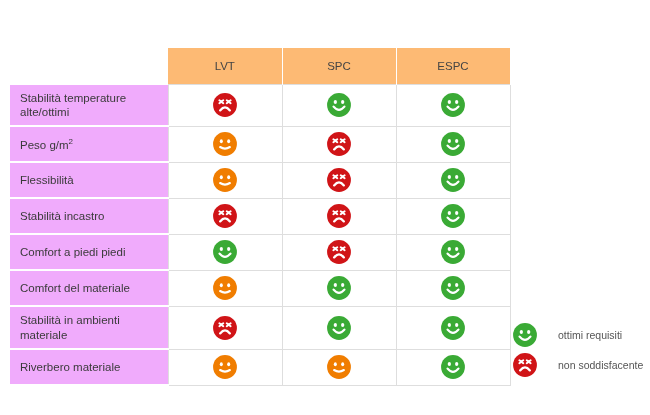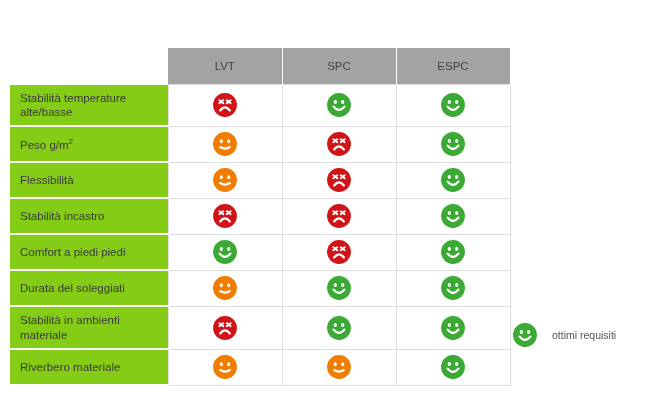--- a/index.html
+++ b/index.html
@@ -21,36 +21,36 @@
     left: 10px;
     top: 48px;
     border-collapse: collapse;
     table-layout: fixed;
   }
 
   #comparison-table col.col-label { width: 158px; }
   #comparison-table col.col-rating { width: 114px; }
 
   #comparison-table th.header-cell {
-    background: #a3a3a3;
+    background: #fdba74;
     color: #444444;
     font-weight: normal;
     font-size: 11.5px;
     text-align: center;
     height: 34px;
     border-right: 1px solid #ffffff;
     vertical-align: middle;
   }
   #comparison-table th.header-corner {
     background: transparent;
     border: none;
   }
 
   #comparison-table td.row-label {
-    background: #84cc16;
+    background: #f0abfc;
     font-size: 11.5px;
     color: #3a3a3a;
     padding: 6px 12px 6px 10px;
     border-bottom: 2px solid #ffffff;
     line-height: 1.25;
     vertical-align: middle;
   }
 
   #comparison-table td.rating-cell {
     background: #ffffff;
@@ -82,21 +82,21 @@
     width: 130px;
   }
   .legend-row {
     display: flex;
     align-items: center;
     height: 30px;
   }
   .legend-label {
     font-size: 10.5px;
     color: #555555;
-    margin-left: 14px;
+    margin-left: 20px;
     white-space: nowrap;
   }
   .sup-unit {
     font-size: 8px;
     vertical-align: super;
   }
 </style>
 </head>
 <body>
 
@@ -110,21 +110,21 @@
   <thead>
     <tr>
       <th class="header-corner"></th>
       <th class="header-cell">LVT</th>
       <th class="header-cell">SPC</th>
       <th class="header-cell">ESPC</th>
     </tr>
   </thead>
   <tbody id="table-body">
       <tr class="data-row">
-        <td class="row-label">Stabilità temperature<br><span>alte/basse</span></td>
+        <td class="row-label">Stabilità temperature<br><span>alte/ottimi</span></td>
         <td class="rating-cell first-rating"><span class="face"><svg viewBox="0 0 24 24" width="26" height="26">
               <circle cx="12" cy="12" r="11" fill="#d01417"></circle>
               <path d="M6.8 7.6 L10.4 10.4 M10.4 7.6 L6.8 10.4" stroke="#ffffff" stroke-width="1.8" stroke-linecap="round"></path>
               <path d="M13.6 7.6 L17.2 10.4 M17.2 7.6 L13.6 10.4" stroke="#ffffff" stroke-width="1.8" stroke-linecap="round"></path>
               <path d="M7.5 17 Q12 11.5 16.5 17" fill="none" stroke="#ffffff" stroke-width="2.1" stroke-linecap="round"></path>
             </svg></span></td>
         <td class="rating-cell"><span class="face"><svg viewBox="0 0 24 24" width="26" height="26">
               <circle cx="12" cy="12" r="11" fill="#3aaa35"></circle>
               <ellipse cx="8.6" cy="9.2" rx="1.5" ry="1.9" fill="#ffffff"></ellipse>
               <ellipse cx="15.4" cy="9.2" rx="1.5" ry="1.9" fill="#ffffff"></ellipse>
@@ -215,21 +215,21 @@
               <path d="M7.5 17 Q12 11.5 16.5 17" fill="none" stroke="#ffffff" stroke-width="2.1" stroke-linecap="round"></path>
             </svg></span></td>
         <td class="rating-cell"><span class="face"><svg viewBox="0 0 24 24" width="26" height="26">
               <circle cx="12" cy="12" r="11" fill="#3aaa35"></circle>
               <ellipse cx="8.6" cy="9.2" rx="1.5" ry="1.9" fill="#ffffff"></ellipse>
               <ellipse cx="15.4" cy="9.2" rx="1.5" ry="1.9" fill="#ffffff"></ellipse>
               <path d="M7 13.5 Q12 19.5 17 13.5" fill="none" stroke="#ffffff" stroke-width="2.1" stroke-linecap="round"></path>
             </svg></span></td>
       </tr>
       <tr class="data-row">
-        <td class="row-label">Durata del soleggiati</td>
+        <td class="row-label">Comfort del materiale</td>
         <td class="rating-cell first-rating"><span class="face"><svg viewBox="0 0 24 24" width="26" height="26">
               <circle cx="12" cy="12" r="11" fill="#f07d00"></circle>
               <ellipse cx="8.6" cy="9.4" rx="1.4" ry="1.8" fill="#ffffff"></ellipse>
               <ellipse cx="15.4" cy="9.4" rx="1.4" ry="1.8" fill="#ffffff"></ellipse>
               <path d="M7.5 14.8 Q12 17.6 16.5 14.8" fill="none" stroke="#ffffff" stroke-width="2" stroke-linecap="round"></path>
             </svg></span></td>
         <td class="rating-cell"><span class="face"><svg viewBox="0 0 24 24" width="26" height="26">
               <circle cx="12" cy="12" r="11" fill="#3aaa35"></circle>
               <ellipse cx="8.6" cy="9.2" rx="1.5" ry="1.9" fill="#ffffff"></ellipse>
               <ellipse cx="15.4" cy="9.2" rx="1.5" ry="1.9" fill="#ffffff"></ellipse>
@@ -290,13 +290,22 @@
 <div id="legend">
     <div class="legend-row">
       <span class="face"><svg viewBox="0 0 24 24" width="26" height="26">
           <circle cx="12" cy="12" r="11" fill="#3aaa35"></circle>
           <ellipse cx="8.6" cy="9.2" rx="1.5" ry="1.9" fill="#ffffff"></ellipse>
           <ellipse cx="15.4" cy="9.2" rx="1.5" ry="1.9" fill="#ffffff"></ellipse>
           <path d="M7 13.5 Q12 19.5 17 13.5" fill="none" stroke="#ffffff" stroke-width="2.1" stroke-linecap="round"></path>
         </svg></span>
       <span class="legend-label">ottimi requisiti</span>
     </div>
+    <div class="legend-row">
+      <span class="face"><svg viewBox="0 0 24 24" width="26" height="26">
+          <circle cx="12" cy="12" r="11" fill="#d01417"></circle>
+          <path d="M6.8 7.6 L10.4 10.4 M10.4 7.6 L6.8 10.4" stroke="#ffffff" stroke-width="1.8" stroke-linecap="round"></path>
+          <path d="M13.6 7.6 L17.2 10.4 M17.2 7.6 L13.6 10.4" stroke="#ffffff" stroke-width="1.8" stroke-linecap="round"></path>
+          <path d="M7.5 17 Q12 11.5 16.5 17" fill="none" stroke="#ffffff" stroke-width="2.1" stroke-linecap="round"></path>
+        </svg></span>
+      <span class="legend-label">non soddisfacente</span>
+    </div>
   </div>
 
 </body></html>

